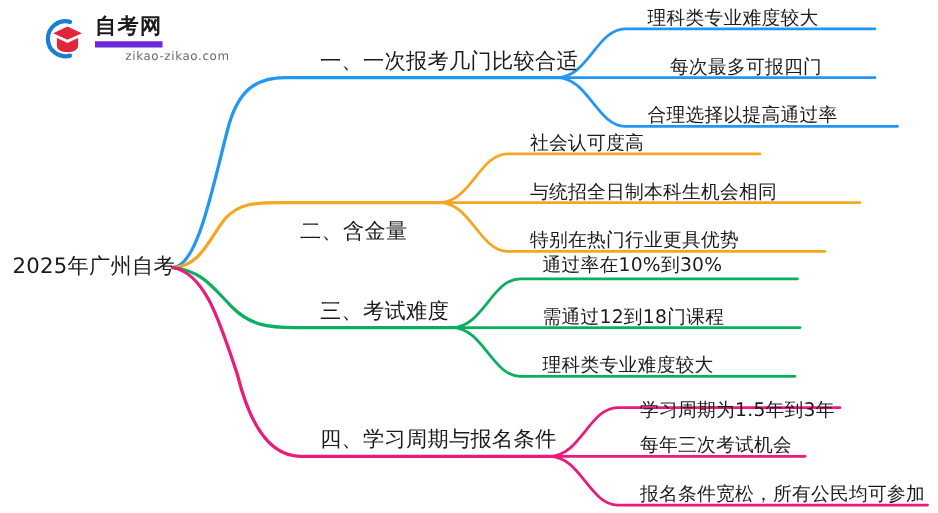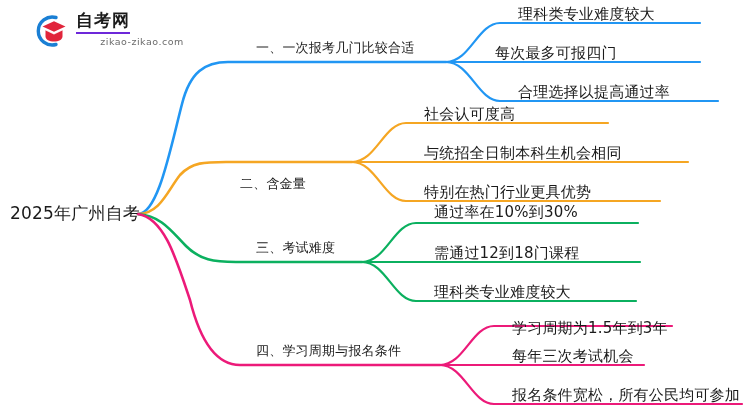--- a/index.html
+++ b/index.html
@@ -33,21 +33,21 @@
     white-space: nowrap;
     color: #1b1b1b;
     font-family: "DejaVu Sans", "Liberation Sans", sans-serif;
     line-height: 1;
   }
   .root-label {
     font-size: 17px;
     letter-spacing: 0.2px;
   }
   .topic-label {
-    font-size: 13px;
+    font-size: 17px;
     letter-spacing: 0.2px;
   }
   .leaf-label {
     font-size: 15px;
     letter-spacing: 0.2px;
   }
   
   #brand-logo {
     position: absolute;
     left: 30px;
@@ -68,21 +68,21 @@
     top: 1px;
     width: 132px;
   }
   .logo-title {
     font-size: 17px;
     font-weight: bold;
     color: #1b1b1b;
     letter-spacing: 1px;
     line-height: 19px;
     padding-bottom: 2px;
-    border-bottom: 2px solid #6d28d9;
+    border-bottom: 5px solid #6d28d9;
     display: inline-block;
   }
   .logo-sub {
     font-size: 9.5px;
     color: #6b6b6b;
     letter-spacing: 0.5px;
     margin-top: 2px;
     font-family: "DejaVu Sans", "Liberation Sans", sans-serif;
     text-align: center;
   }
@@ -133,21 +133,21 @@
       <path d="M440,365 C464,365 472,326 494,326 L672,326" fill="none" stroke="#ec1a79" stroke-width="2.2" stroke-linecap="round"></path>
       <path d="M440,365 L644,365" fill="none" stroke="#ec1a79" stroke-width="2.2" stroke-linecap="round"></path>
       <path d="M440,365 C464,365 472,404 494,404 L742,404" fill="none" stroke="#ec1a79" stroke-width="2.2" stroke-linecap="round"></path>
     </g>
   </svg>
 
   <div class="node-label root-label" style="left:10px; top:205px;">2025年广州自考</div>
 
   <div class="node-label topic-label" style="left:256px; top:41px;">一、一次报考几门比较合适</div>
   <div class="node-label leaf-label" style="left:518px; top:7px;">理科类专业难度较大</div>
-  <div class="node-label leaf-label" style="left:495px; top:46px;">每次最多可报四门</div>
+  <div class="node-label leaf-label" style="left:536px; top:46px;">每次最多可报四门</div>
   <div class="node-label leaf-label" style="left:518px; top:85px;">合理选择以提高通过率</div>
 
   <div class="node-label topic-label" style="left:240px; top:141px;margin-top:36px;">二、含金量</div>
   <div class="node-label leaf-label" style="left:424px; top:107px;">社会认可度高</div>
   <div class="node-label leaf-label" style="left:424px; top:146px;">与统招全日制本科生机会相同</div>
   <div class="node-label leaf-label" style="left:424px; top:185px;">特别在热门行业更具优势</div>
 
   <div class="node-label topic-label" style="left:256px; top:241px;">三、考试难度</div>
   <div class="node-label leaf-label" style="left:434px; top:205px;">通过率在10%到30%</div>
   <div class="node-label leaf-label" style="left:434px; top:246px;">需通过12到18门课程</div>

